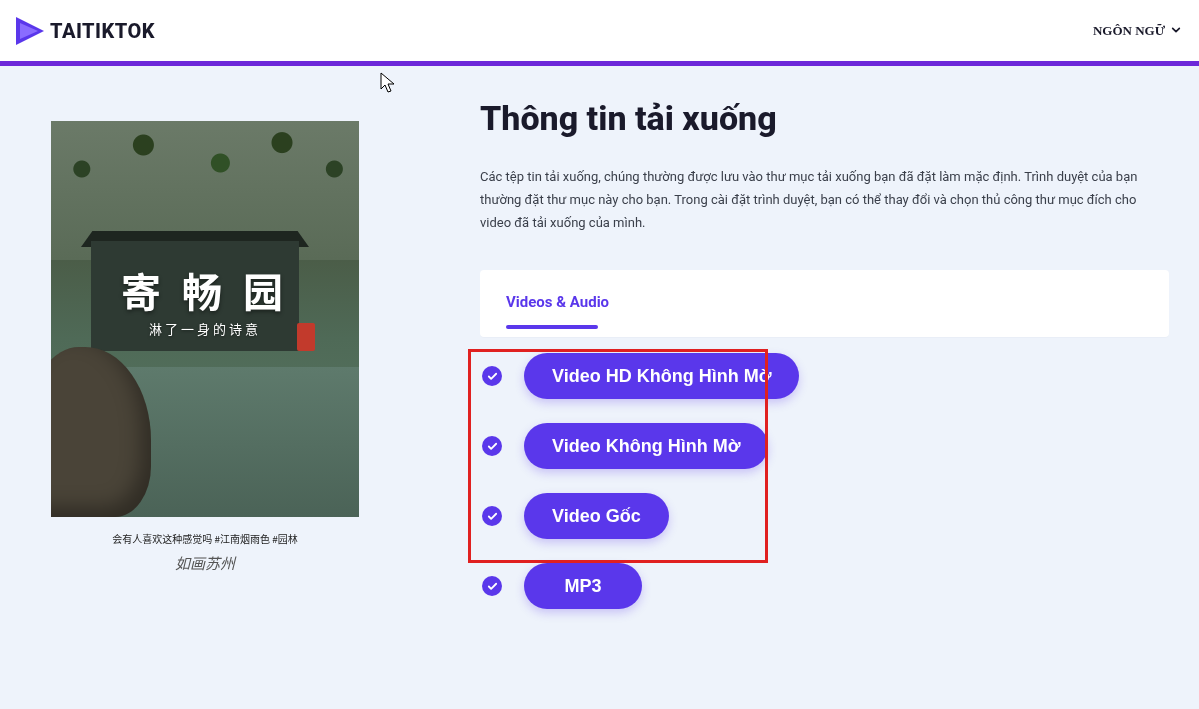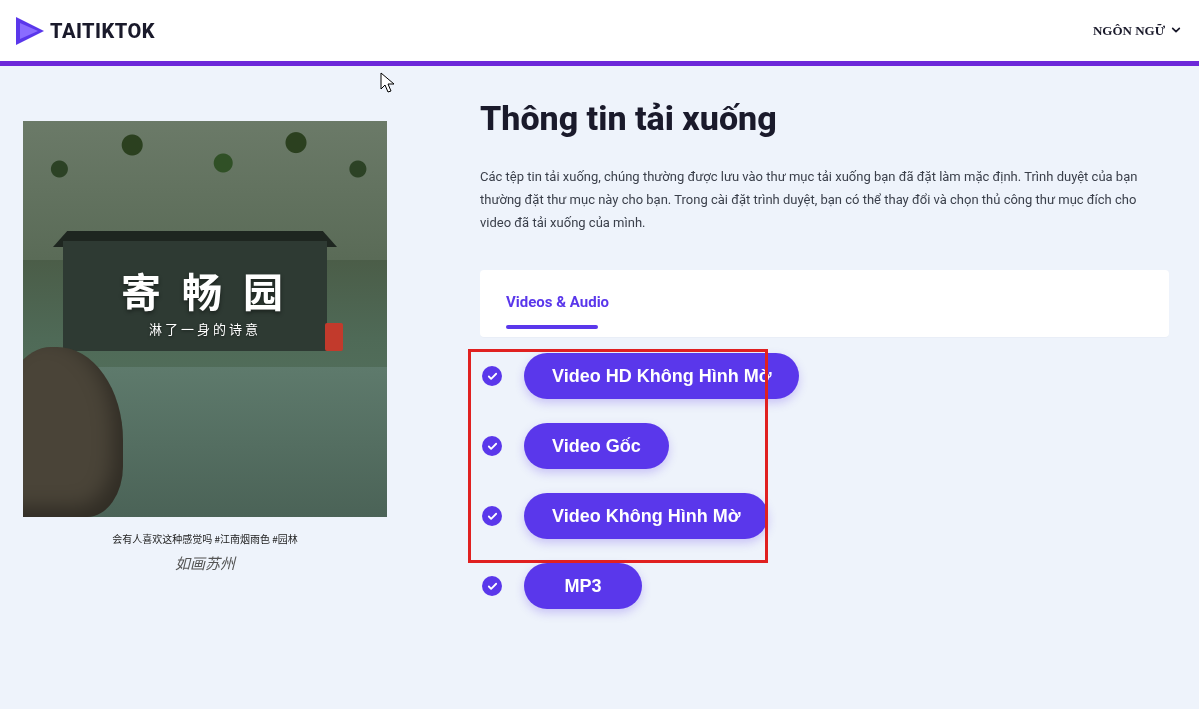--- a/index.html
+++ b/index.html
@@ -64,21 +64,21 @@
       padding: 20px 20px 0 20px;
     }
     .left {
       width: 370px;
       padding-top: 35px;
       display: flex;
       flex-direction: column;
       align-items: center;
     }
     .thumb {
-      width: 364px;
+      width: 308px;
       height: 396px;
       background: linear-gradient(180deg, #2c3b2a 0%, #4b5d48 35%, #4f6a57 55%, #5b7a66 100%);
       position: relative;
       overflow: hidden;
     }
     .thumb .sky {
       position: absolute; inset: 0 0 65% 0;
       background: linear-gradient(#6b7a68, #5a6b57);
     }
     .thumb .leaves {
@@ -308,30 +308,30 @@
         </span>
         <button class="pill">Video HD Không Hình Mờ</button>
       </div>
 
       <div class="opt-row">
         <span class="check">
           <svg width="11" height="11" viewBox="0 0 12 12">
               <path d="M2 6l2.5 2.5L10 3" fill="none" stroke="#fff" stroke-width="2" stroke-linecap="round" stroke-linejoin="round"></path>
             </svg>
         </span>
-        <button class="pill">Video Gốc</button>
+        <button class="pill">Video Không Hình Mờ</button>
       </div>
 
       <div class="opt-row">
         <span class="check">
           <svg width="11" height="11" viewBox="0 0 12 12">
               <path d="M2 6l2.5 2.5L10 3" fill="none" stroke="#fff" stroke-width="2" stroke-linecap="round" stroke-linejoin="round"></path>
             </svg>
         </span>
-        <button class="pill">Video Không Hình Mờ</button>
+        <button class="pill">Video Gốc</button>
       </div>
 
       <div class="opt-row">
         <span class="check">
           <svg width="11" height="11" viewBox="0 0 12 12">
               <path d="M2 6l2.5 2.5L10 3" fill="none" stroke="#fff" stroke-width="2" stroke-linecap="round" stroke-linejoin="round"></path>
             </svg>
         </span>
         <button class="pill">MP3</button>
       </div>

